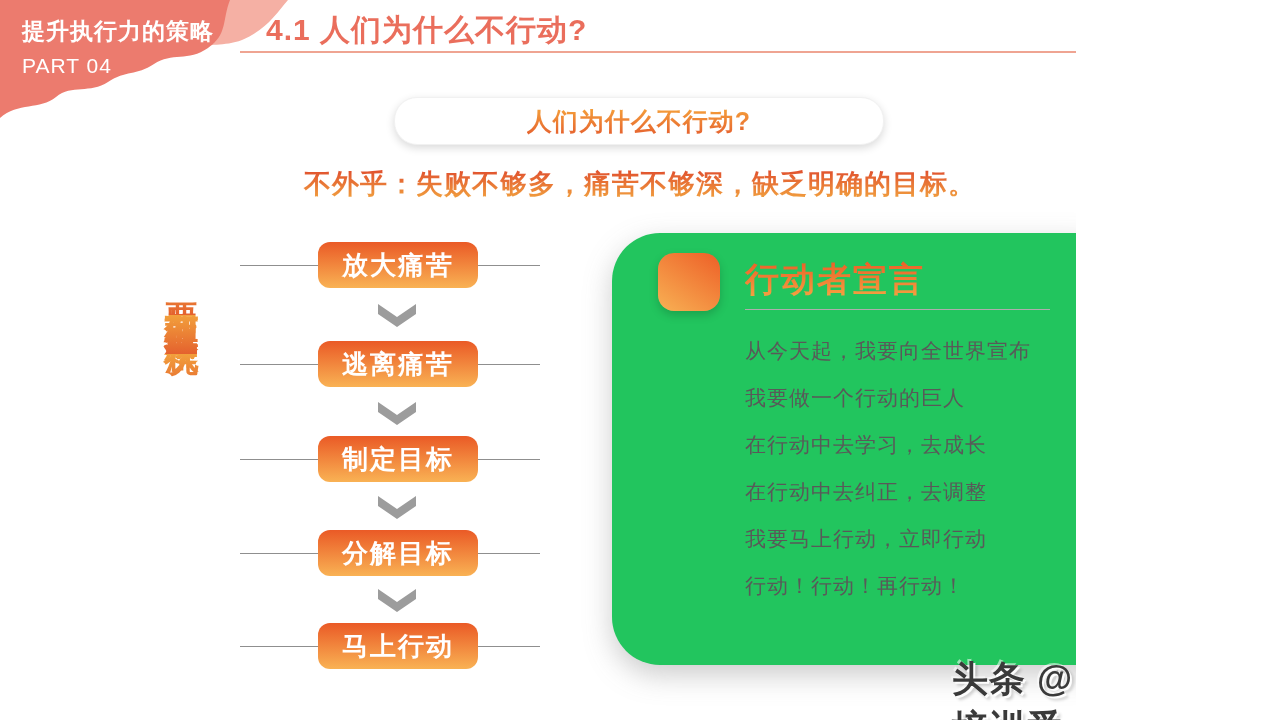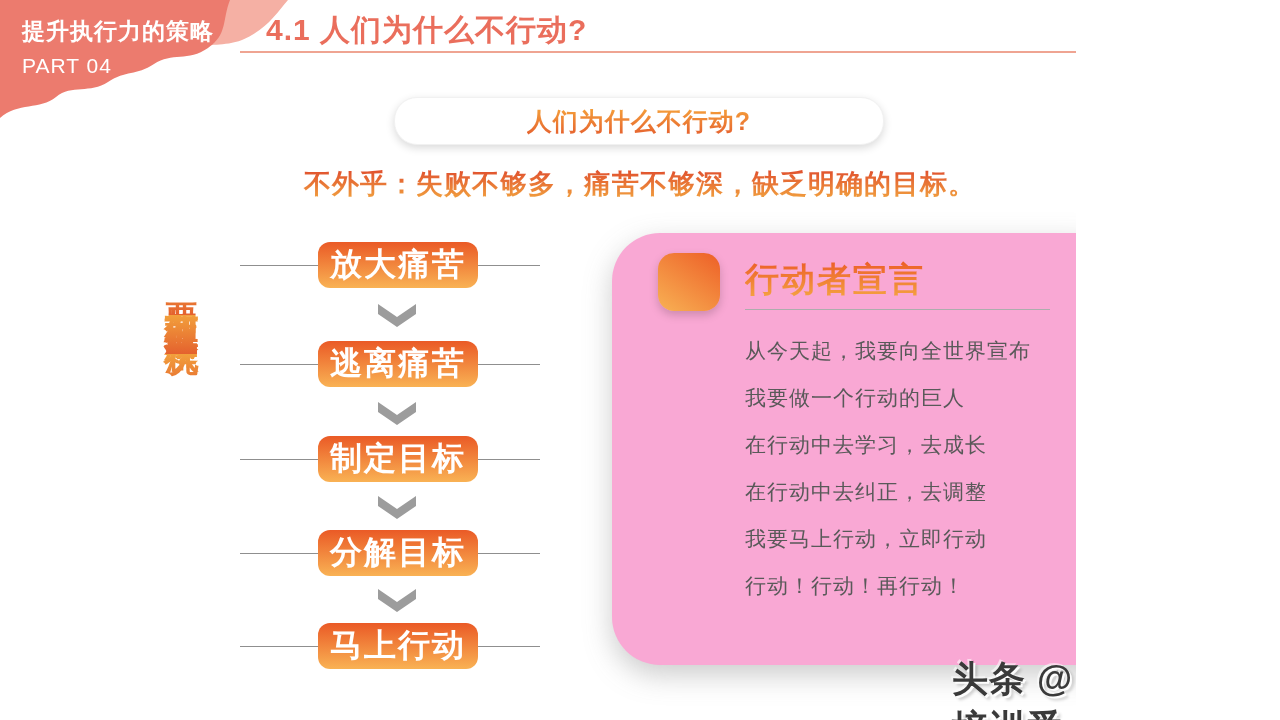--- a/index.html
+++ b/index.html
@@ -43,33 +43,33 @@
     writing-mode:vertical-rl;text-orientation:upright;
     font-size:34px;font-weight:700;letter-spacing:5px;line-height:44px;
     background-image:repeating-linear-gradient(180deg,#f2a03c 0px,#e4612e 39px);
     -webkit-background-clip:text;background-clip:text;color:transparent;
   }
 
   
   .flow-step{position:absolute;left:318px;width:160px;height:46px;border-radius:12px;
     background:linear-gradient(180deg,#ea5a26 0%,#f9b254 100%);
     display:flex;align-items:center;justify-content:center;
-    color:#ffffff;font-size:32px;font-weight:700;letter-spacing:2px;}
+    color:#ffffff;font-size:26px;font-weight:700;letter-spacing:2px;}
   .s0{top:242px}.s1{top:341px}.s2{top:436px}.s3{top:530px}.s4{top:623px}
   .hline{position:absolute;height:1px;background:#8f8f8f;}
   .ll{left:240px;width:78px;}
   .lr{left:478px;width:62px;}
   .y0{top:265px}.y1{top:364px}.y2{top:459px}.y3{top:553px}.y4{top:646px}
   .chev{position:absolute;left:378px;width:38px;height:23px;}
   .c0{top:304px}.c1{top:402px}.c2{top:496px}.c3{top:589px}
 
   
   .card{
     position:absolute;left:612px;top:233px;width:515px;height:432px;border-radius:48px;
-    background:#f9a8d4;box-shadow:0 10px 28px rgba(110,110,110,0.35);
+    background:#22c55e;box-shadow:0 10px 28px rgba(110,110,110,0.35);
   }
   .card-icon{
     position:absolute;left:46px;top:20px;width:62px;height:58px;border-radius:16px;
     background:linear-gradient(215deg,#ed5f27 0%,#f8b154 100%);
     box-shadow:0 4px 10px rgba(0,0,0,0.18);
   }
   .card-title{
     position:absolute;left:133px;top:24px;font-size:34px;font-weight:700;letter-spacing:2px;
     background-image:linear-gradient(180deg,#ec5f28 10%,#f5a843 95%);
     -webkit-background-clip:text;background-clip:text;color:transparent;

